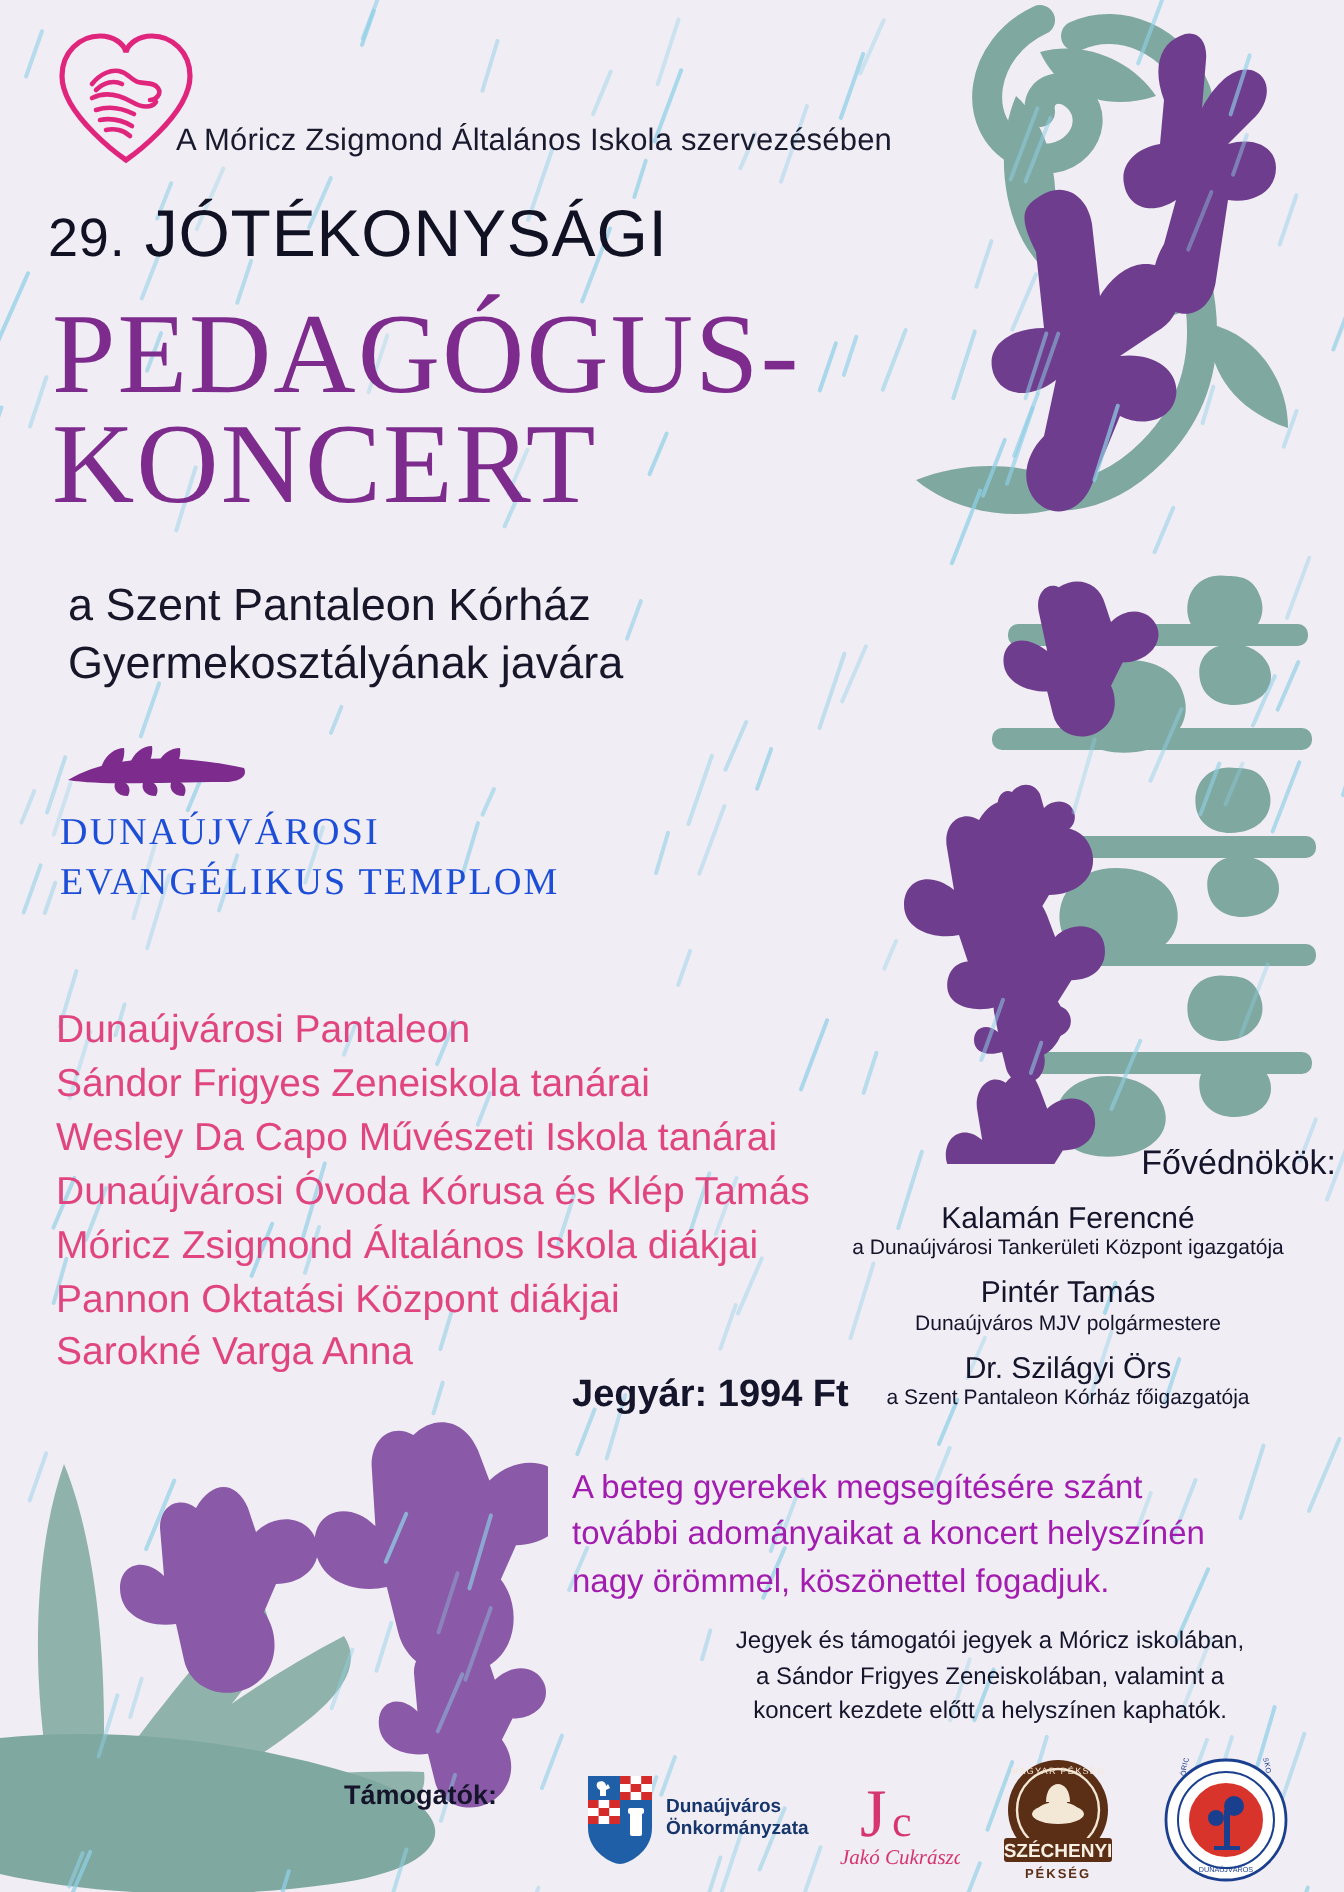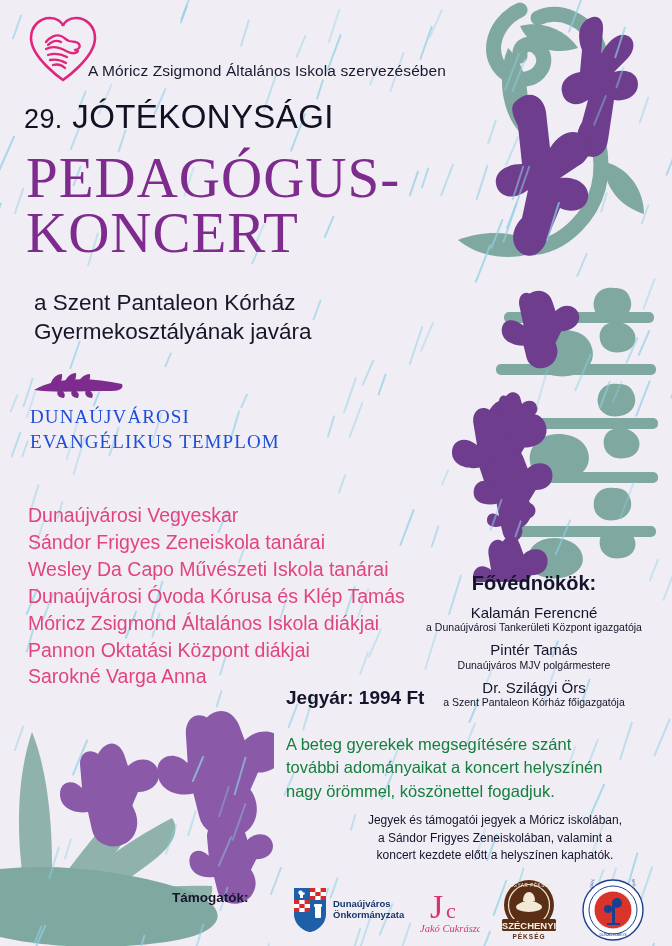--- a/index.html
+++ b/index.html
@@ -67,32 +67,32 @@
   #performers{
     left:28px;top:502px;width:430px;
     font-size:19.5px;line-height:1.38;color:#e0457f;
   }
   #performers div{white-space:nowrap;}
 
   #patrons{
     left:400px;top:572px;width:268px;
     text-align:center;color:#14142a;
   }
-  #patrons .ph{font-size:20px;font-weight:bold;margin-bottom:9px;}
+  #patrons .ph{font-size:17px;font-weight:normal;margin-bottom:9px;text-align:right;}
   #patrons .pname{font-size:15px;font-weight:normal;line-height:1.15;}
   #patrons .prole{font-size:10.5px;line-height:1.25;margin-bottom:7px;}
 
   #price{
     left:286px;top:687px;
     font-size:19px;font-weight:bold;color:#14142a;white-space:nowrap;
   }
 
   #donate{
     left:286px;top:733px;width:372px;
-    font-size:16.5px;line-height:1.42;color:#15803d;
+    font-size:16.5px;line-height:1.42;color:#a21caf;
   }
 
   #tickets{
     left:330px;top:812px;width:330px;
     font-size:12px;line-height:1.46;color:#14142a;text-align:center;
   }
 
   #sponsors-label{
     left:172px;top:890px;
     font-size:13.5px;font-weight:bold;color:#14142a;white-space:nowrap;
@@ -419,21 +419,21 @@
     </svg>
   </div>
 
   <div class="layer" id="venue">
     <div>DUNAÚJVÁROSI</div>
     <div>EVANGÉLIKUS TEMPLOM</div>
   </div>
 
 
   <div class="layer" id="performers">
-      <div>Dunaújvárosi Vegyeskar</div>
+      <div>Dunaújvárosi Pantaleon</div>
       <div>Sándor Frigyes Zeneiskola tanárai</div>
       <div>Wesley Da Capo Művészeti Iskola tanárai</div>
       <div>Dunaújvárosi Óvoda Kórusa és Klép Tamás</div>
       <div>Móricz Zsigmond Általános Iskola diákjai</div>
       <div>Pannon Oktatási Központ diákjai</div>
       <div>Sarokné Varga Anna</div>
     </div>
 
   <div class="layer" id="patrons">
     <div class="ph">Fővédnökök:</div>

